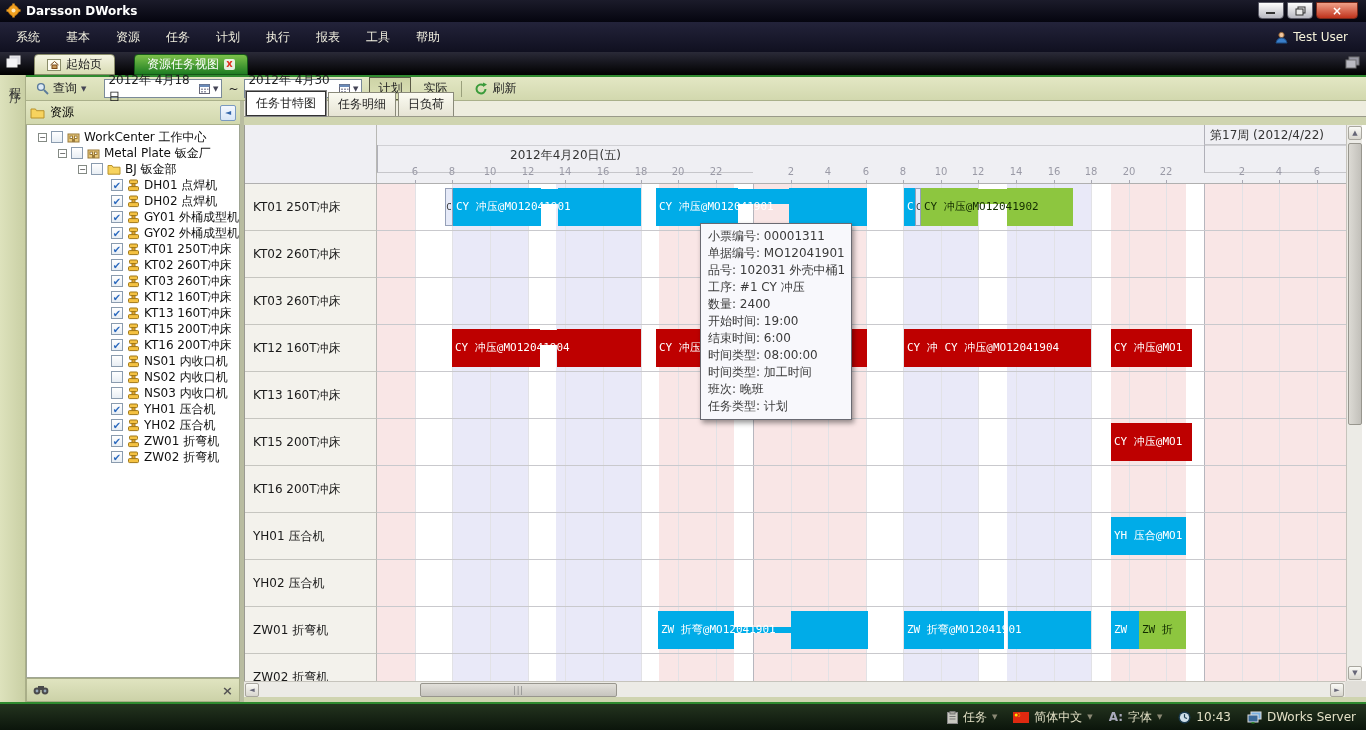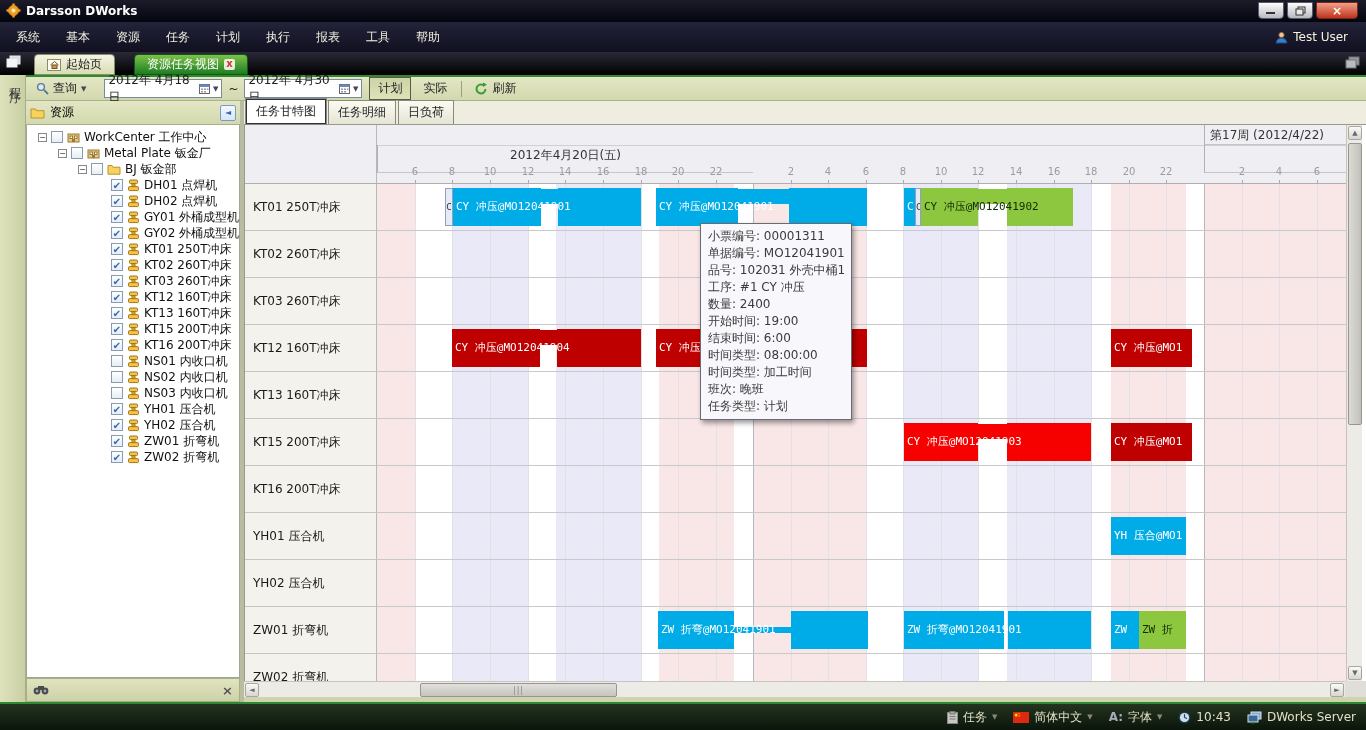--- a/index.html
+++ b/index.html
@@ -71,21 +71,21 @@
          text-align:center; color:#333; flex:none; }
   .cb { width:12px; height:12px; border:1px solid #8a9bae; background:linear-gradient(#fff,#e8eef4);
         font-size:10px; line-height:11px; text-align:center; color:#2d6bbf; flex:none; }
   #treefooter { position:absolute; left:26px; top:678px; width:214px; height:24px;
                 background:linear-gradient(#e0e4c0,#ccd2a8); border:1px solid #a9ae88; display:flex;
                 align-items:center; padding:0 6px; }
   #treefooter .fx { margin-left:auto; color:#555; font-size:13px; font-weight:bold; }
   #splitter { position:absolute; left:240px; top:101px; width:4px; height:601px; background:#b8bca0; }
 
   
-  #viewtabs { position:absolute; left:244px; top:101px; width:1122px; height:24px;
+  #viewtabs { position:absolute; left:244px; top:101px; width:1122px; height:16px;
               background:#eeeddf; border-bottom:1px solid #9a9a8a; display:flex; align-items:flex-end; padding-left:2px; gap:2px; }
   .vtab { padding:3px 9px; border:1px solid #8a8a7a; border-bottom:none; background:linear-gradient(#fbfbf2,#e6e4d4); color:#222; }
   .vtab.on { background:#fff; border:1px solid #333; outline:1px solid #888; }
 
   
   #gantt { position:absolute; left:244px; top:125px; width:1122px; height:556px; background:#fff;
            overflow:hidden; border-left:1px solid #9a9a92; }
   .hdrbg { position:absolute; background:#efeff3; }
   .daycell { position:absolute; top:20px; height:28px; border-left:1px solid #b0b0b8; border-bottom:1px solid #c6c6ca;
              text-align:center; line-height:20px; color:#333; font-size:12px; }
@@ -656,34 +656,32 @@
       <div class="seg" style="left: 88px; width: 17px; background: rgb(190, 0, 0); top: 1px; height: 15px;"></div>
       <div class="seg" style="left: 105px; width: 84px; background: rgb(190, 0, 0); top: 0px; height: 38px;"></div>
       <span class="bar-label" style="color: rgb(255, 255, 255);">CY 冲压@MO12041904</span>
     </div>
     <div class="bar" style="left: 411px; top: 204px; width: 211px;">
       <div class="seg" style="left: 0px; width: 82px; background: rgb(190, 0, 0); top: 0px; height: 38px;"></div>
       <div class="seg" style="left: 82px; width: 51px; background: rgb(190, 0, 0); top: 1px; height: 15px;"></div>
       <div class="seg" style="left: 133px; width: 78px; background: rgb(190, 0, 0); top: 0px; height: 38px;"></div>
       <span class="bar-label" style="color: rgb(255, 255, 255);">CY 冲压@MO12041904</span>
     </div>
+    <div class="bar" style="left: 659px; top: 204px; width: 187px;">
+      <div class="seg" style="left: 0px; width: 187px; background: rgb(190, 0, 0); top: 0px; height: 38px;"></div>
+      <span class="bar-label" style="color: rgb(255, 255, 255);">CY 冲 CY 冲压@MO12041904</span>
+    </div>
     <div class="bar" style="left: 866px; top: 204px; width: 81px;">
       <div class="seg" style="left: 0px; width: 81px; background: rgb(190, 0, 0); top: 0px; height: 38px;"></div>
       <span class="bar-label" style="color: rgb(255, 255, 255);">CY 冲压@MO1</span>
     </div>
     <div class="rowhead" style="top: 247px;">KT13 160T冲床</div>
     <div class="rowline" style="left: 132px; top: 293px; width: 969px;"></div>
     <div class="rowhead" style="top: 294px;">KT15 200T冲床</div>
     <div class="rowline" style="left: 132px; top: 340px; width: 969px;"></div>
-    <div class="bar" style="left: 659px; top: 298px; width: 187px;">
-      <div class="seg" style="left: 0px; width: 74px; background: rgb(246, 0, 0); top: 0px; height: 38px;"></div>
-      <div class="seg" style="left: 74px; width: 29px; background: rgb(246, 0, 0); top: 1px; height: 15px;"></div>
-      <div class="seg" style="left: 103px; width: 84px; background: rgb(246, 0, 0); top: 0px; height: 38px;"></div>
-      <span class="bar-label" style="color: rgb(255, 255, 255);">CY 冲压@MO12041903</span>
-    </div>
     <div class="bar" style="left: 866px; top: 298px; width: 81px;">
       <div class="seg" style="left: 0px; width: 81px; background: rgb(190, 0, 0); top: 0px; height: 38px;"></div>
       <span class="bar-label" style="color: rgb(255, 255, 255);">CY 冲压@MO1</span>
     </div>
     <div class="rowhead" style="top: 341px;">KT16 200T冲床</div>
     <div class="rowline" style="left: 132px; top: 387px; width: 969px;"></div>
     <div class="rowhead" style="top: 388px;">YH01 压合机</div>
     <div class="rowline" style="left: 132px; top: 434px; width: 969px;"></div>
     <div class="bar" style="left: 866px; top: 392px; width: 75px;">
       <div class="seg" style="left: 0px; width: 75px; background: rgb(0, 172, 232); top: 0px; height: 38px;"></div>

